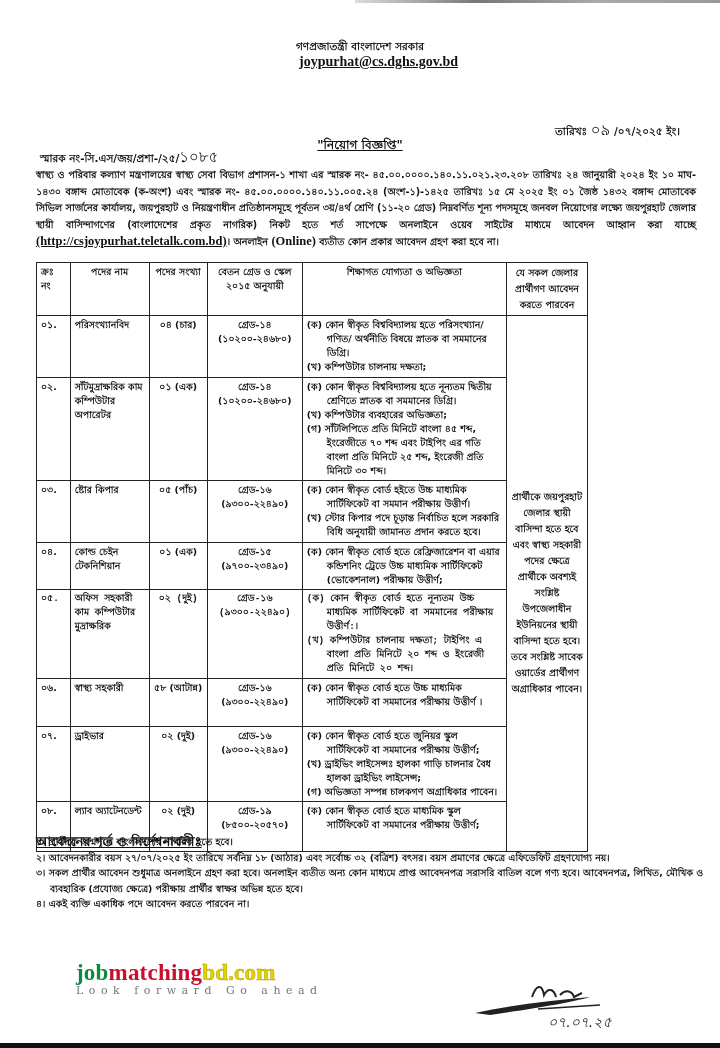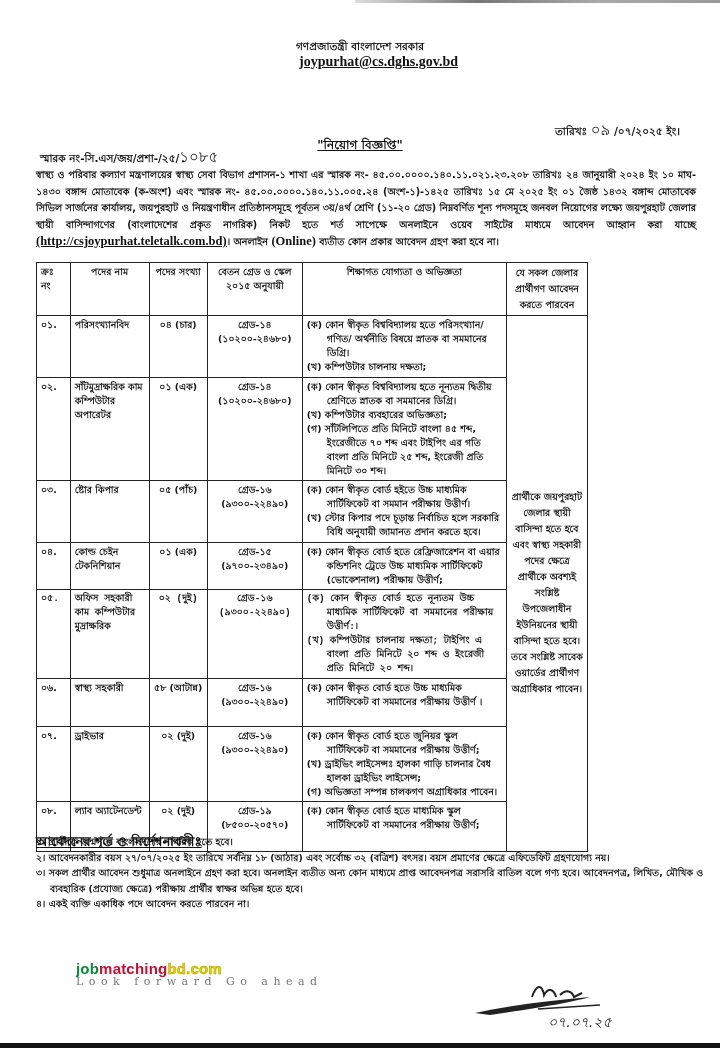--- a/index.html
+++ b/index.html
@@ -22,21 +22,21 @@
   .c-name { width:82px; text-align:left; }
   .c-count { width:62px; text-align:center; }
   .c-grade { width:96px; text-align:center; }
   .c-qual { width:290px; }
   .c-dist { width:90px; text-align:center; vertical-align:middle !important; line-height:16px !important; }
   .q { padding-left:20px; text-indent:-20px; }
   .conditions-title { position:absolute; top:832px; left:36px; font-size:13px; font-weight:bold; text-decoration:underline; }
   .conditions { position:absolute; top:834px; left:36px; width:670px; font-size:9.4px; font-weight:bold; line-height:15.5px; }
   .conditions .item { padding-left:14px; text-indent:-14px; }
   .logo { position:absolute; top:960px; left:76px; }
-  .logo .l1 { font-family:Liberation Sans, sans-serif; font-weight:bold; font-size:15px; letter-spacing:0.2px; }
+  .logo .l1 { font-family:Liberation Serif, serif; font-weight:bold; font-size:23px; letter-spacing:0.2px; }
   .logo .g { color:#0e8a3e; }
   .logo .r { color:#c8102e; }
   .logo .y { color:#e2d200; -webkit-text-stroke:0.5px #b0a000; }
   .logo .tag { font-family:"DejaVu Serif", serif; font-size:11px; letter-spacing:5.5px; color:#777; margin-top:-2px; }
   .sign { position:absolute; top:975px; left:470px; width:150px; height:60px; }
   .bottomline { position:absolute; left:0; top:1043px; width:720px; height:5px; background:#111; }
 </style>
 </head>
 <body>
 

